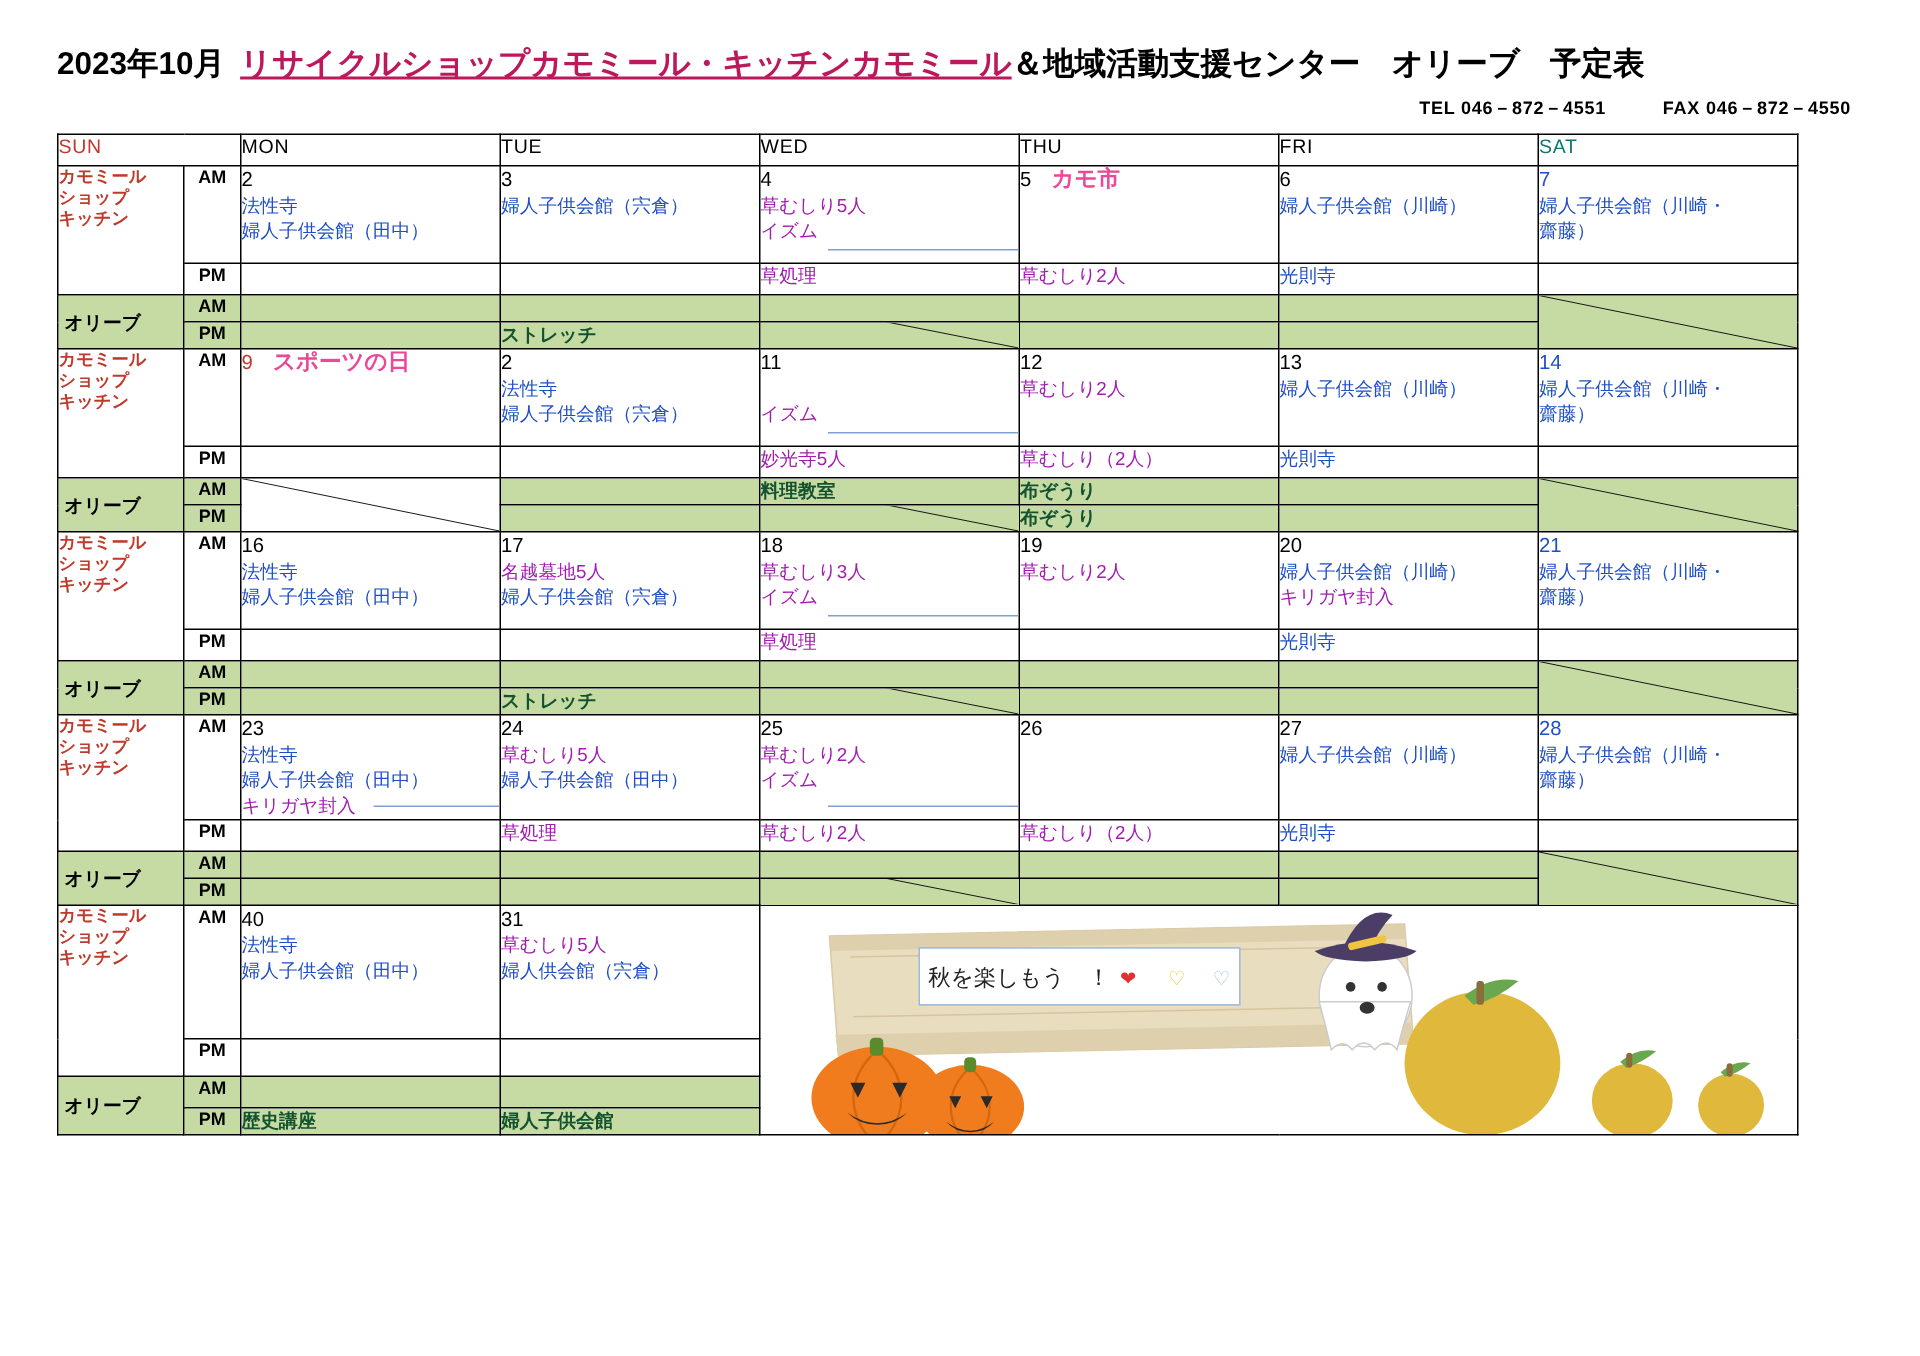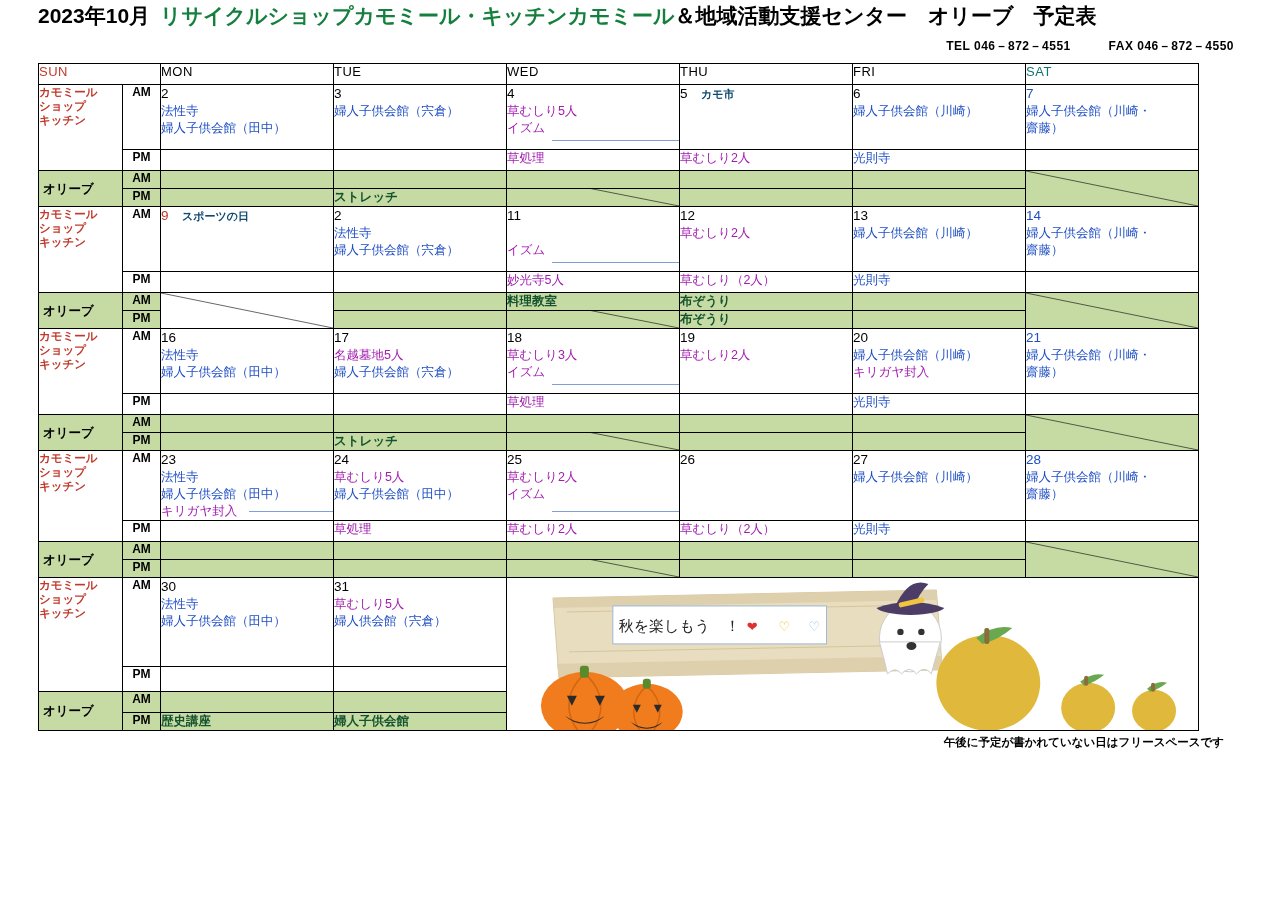--- a/index.html
+++ b/index.html
@@ -13,33 +13,33 @@
     font-family: "Liberation Sans", "DejaVu Sans", sans-serif;
     color: #000000;
     position: relative;
     overflow: hidden;
   }
   .page {
     position: relative;
     width: 1280px;
     height: 904px;
     box-sizing: border-box;
-    padding: 2px 38px 0 38px;
+    padding: 28px 38px 0 38px;
   }
   
   .title-row {
     display: flex;
     align-items: baseline;
     font-weight: bold;
     font-size: 21px;
     letter-spacing: 0px;
     white-space: nowrap;
   }
   .title-black { color: #000000; }
-  .title-blue { color: #15803d; }
+  .title-blue { color: #be185d; text-decoration: underline; }
   .title-gap { display: inline-block; width: 10px; }
   .tel-row {
     margin-top: 8px;
     text-align: right;
     padding-right: 8px;
     font-size: 12px;
     font-weight: bold;
     letter-spacing: 0.5px;
   }
   .tel-row .fax { margin-left: 34px; }
@@ -111,23 +111,23 @@
   }
   .daynum {
     font-size: 13.5px;
     font-weight: normal;
     color: #000000;
     display: inline-block;
   }
   .daynum.sat { color: #1f4fc4; }
   .daynum.holiday { color: #c0392b; }
   .holiday-name {
-    color: #0c4a6e;
+    color: #ec4899;
     font-weight: bold;
-    font-size: 11px;
+    font-size: 15px;
     margin-left: 10px;
   }
   .ev { display: block; white-space: nowrap; }
   .ev.blue { color: #1f4fc4; }
   .ev.black { color: #a21caf; }
 
   
   .arrow-line {
     position: absolute;
     height: 1px;
@@ -553,21 +553,21 @@
       </tr>
 
       <tr>
         <td class="rowlabel" rowspan="2">
           <div>カモミール</div>
           <div>ショップ</div>
           <div>キッチン</div>
         </td>
         <td class="ampm">AM</td>
         <td class="day" style="height:88px">
-          <span class="daynum">30</span>
+          <span class="daynum">40</span>
           <span class="ev blue">法性寺</span>
           <span class="ev blue">婦人子供会館（田中）</span>
         </td>
         <td class="day">
           <span class="daynum">31</span>
           <span class="ev black">草むしり5人</span>
           <span class="ev blue">婦人供会館（宍倉）</span>
         </td>
 
         <td class="art-cell" colspan="4" rowspan="4">
@@ -647,14 +647,13 @@
       </tr>
       <tr>
         <td class="ampm green">PM</td>
         <td class="green olive-cell red">歴史講座</td>
         <td class="green olive-cell red">婦人子供会館</td>
       </tr>
 
     </tbody>
   </table>
 
-  <div class="footnote">午後に予定が書かれていない日はフリースペースです</div>
 </div>
 
 </body></html>

